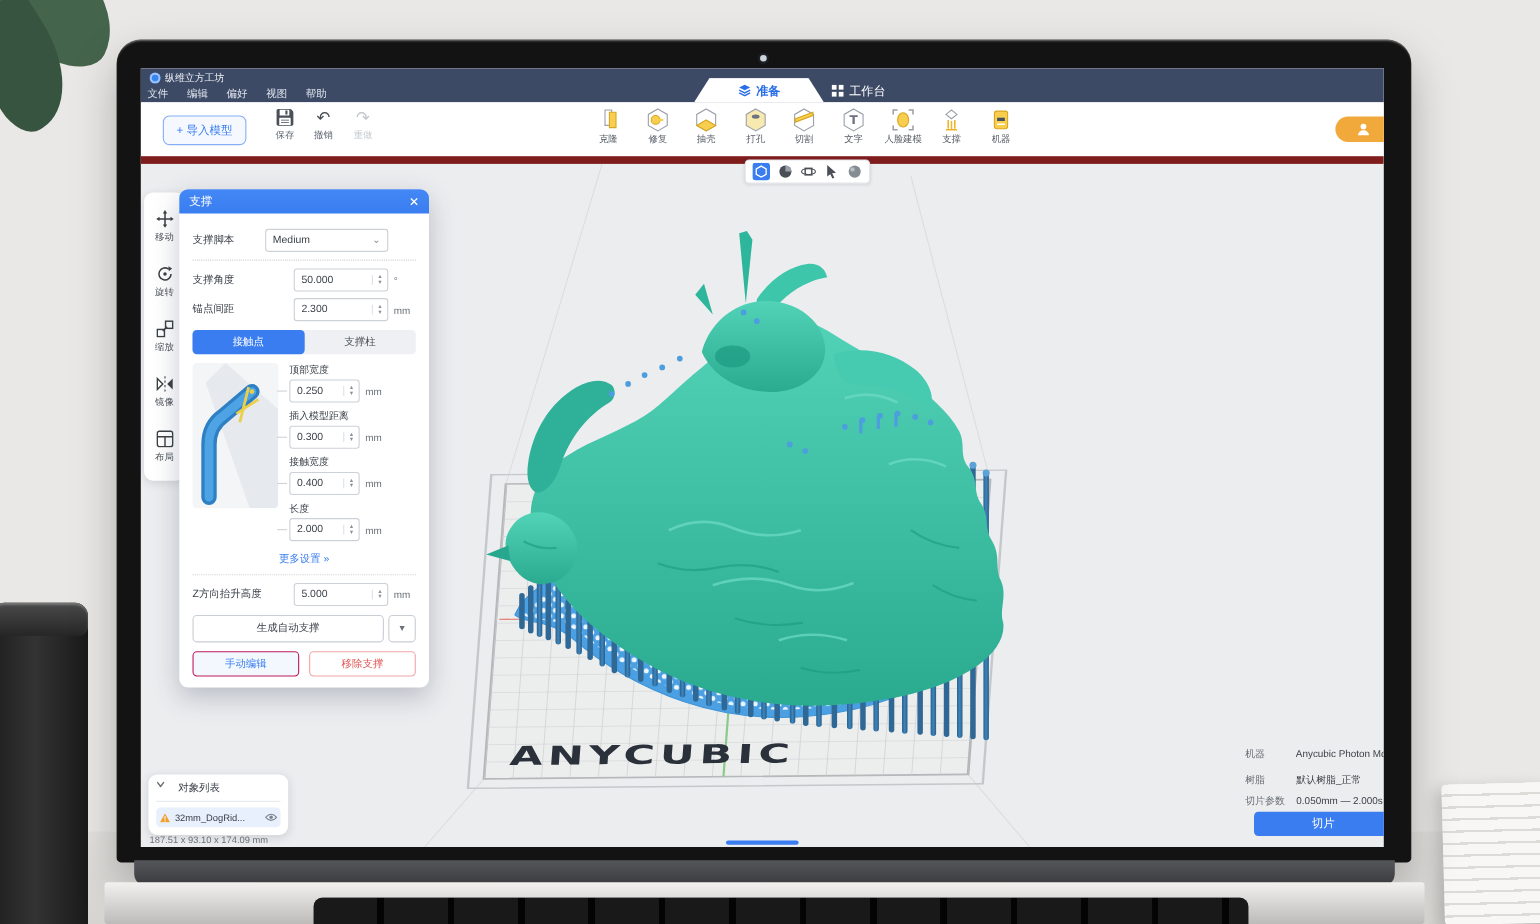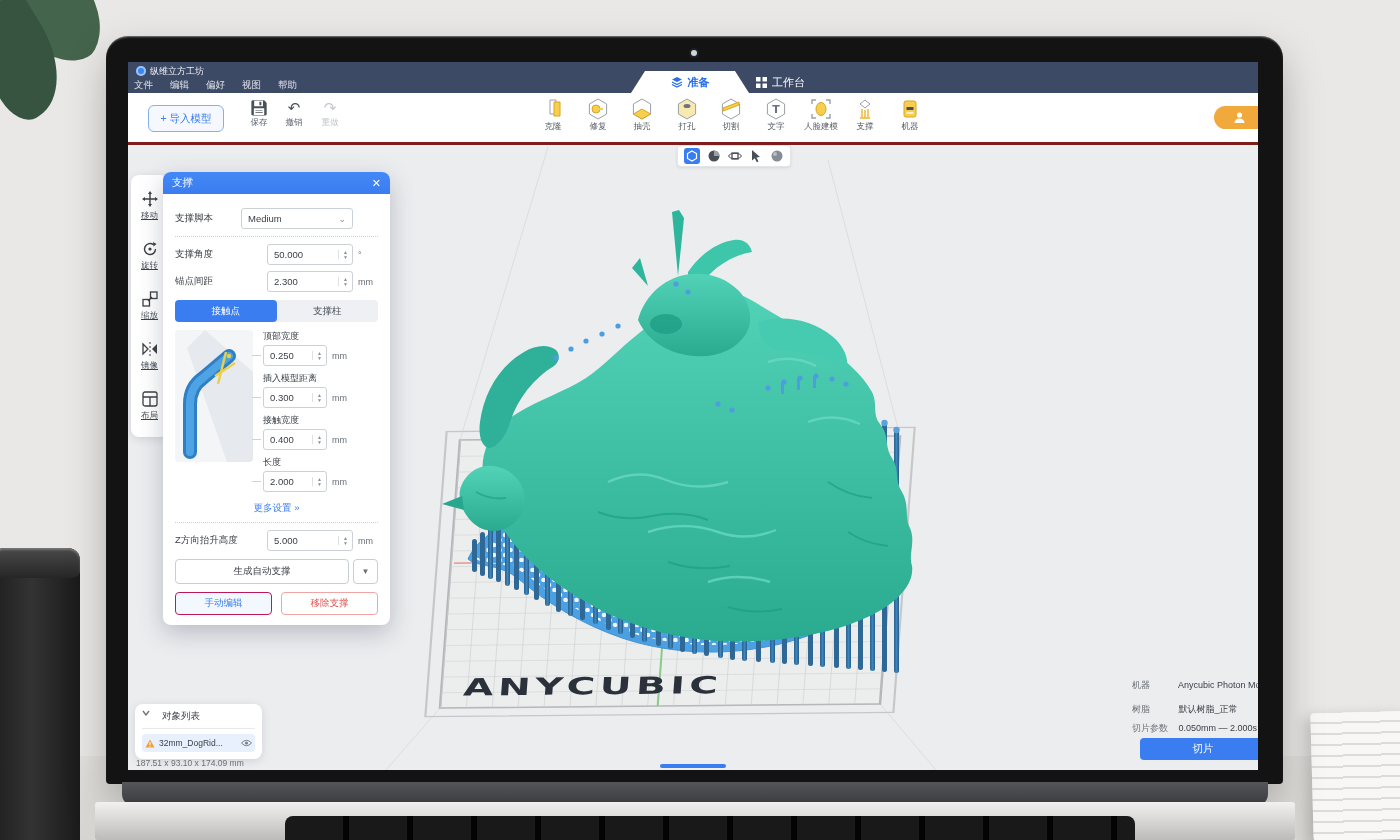--- a/index.html
+++ b/index.html
@@ -39,36 +39,36 @@
   .app-ico{position:absolute;left:8px;top:4px;width:10px;height:10px;border-radius:50%;
     background:#3a86f0;box-shadow:inset 0 0 0 2px #9cc2f7;}
   .app-title{position:absolute;left:22px;top:3px;color:#f0f2f7;font-size:9px;}
   .menus{position:absolute;left:4px;top:17px;display:flex;gap:13px;color:#dfe3ec;font-size:9.5px;}
   .menus span{padding:0 2px;cursor:default;}
   .tab-active{position:absolute;left:503px;top:9px;width:118px;height:22px;background:#fff;
     clip-path:polygon(14px 0,calc(100% - 14px) 0,100% 100%,0 100%);
     display:flex;align-items:center;justify-content:center;gap:5px;color:#2a6fe8;font-weight:bold;font-size:11px;}
   .tab-inactive{position:absolute;left:628px;top:9px;height:22px;display:flex;align-items:center;gap:5px;
     color:#fff;font-size:11px;}
-  .toolbar{position:absolute;left:0;top:31px;width:100%;height:49px;background:#fff;border-bottom:3px solid #7f1d1d;}
+  .toolbar{position:absolute;left:0;top:31px;width:100%;height:49px;background:#fff;border-bottom:7px solid #7f1d1d;}
   .import-btn{position:absolute;left:20px;top:12px;width:74px;height:25px;border:1px solid #86aef2;
     border-radius:6px;background:#f5f9ff;color:#3a7df0;font-size:10.5px;display:flex;align-items:center;justify-content:center;}
   .tbtn{position:absolute;top:6px;width:36px;text-align:center;color:#5c6370;font-size:8.5px;}
   .tbtn .g{display:block;font-size:15px;line-height:18px;color:#4a5058;}
   .tbtn.disabled .g,.tbtn.disabled .lab{color:#c3c7cd;}
   .tool{position:absolute;top:5px;width:44px;text-align:center;color:#555b64;font-size:8.5px;}
   .tool svg{display:block;margin:0 auto 1px;}
   .user-btn{position:absolute;left:1086px;top:13px;width:50px;height:23px;background:#f2a93b;
     border-radius:12px 0 0 12px;display:flex;align-items:center;justify-content:center;}
   
   .mini-toolbar{position:absolute;left:549px;top:83px;height:20px;padding:0 6px;background:#fff;
     border:1px solid #e3e5e9;border-radius:4px;display:flex;align-items:center;gap:7px;
     box-shadow:0 1px 3px rgba(50,60,80,.12);}
   .rail{position:absolute;left:3px;top:113px;width:37px;background:#fff;border-radius:8px;
-    box-shadow:0 2px 8px rgba(50,60,80,.15);padding:6px 0;display:flex;flex-direction:column;text-decoration:underline;}
+    box-shadow:0 2px 8px rgba(50,60,80,.15);padding:6px 0;display:flex;flex-direction:column;}
   .rail-item{height:50px;display:flex;flex-direction:column;align-items:center;justify-content:center;
     gap:3px;color:#4a5058;font-size:8.5px;}
   
   .dlg{position:absolute;left:35px;top:110px;width:227px;background:#fff;border-radius:8px;
     box-shadow:0 8px 24px rgba(50,60,90,.28);}
   .dlg-head{height:22px;background:linear-gradient(#4487f5,#3a7df0);border-radius:8px 8px 0 0;
     color:#fff;font-size:10.5px;display:flex;align-items:center;padding:0 9px;}
   .dlg-head .x{margin-left:auto;font-size:11px;}
   .dlg-body{padding:8px 12px 10px;}
   .drow{display:flex;align-items:center;margin:6px 0;}

